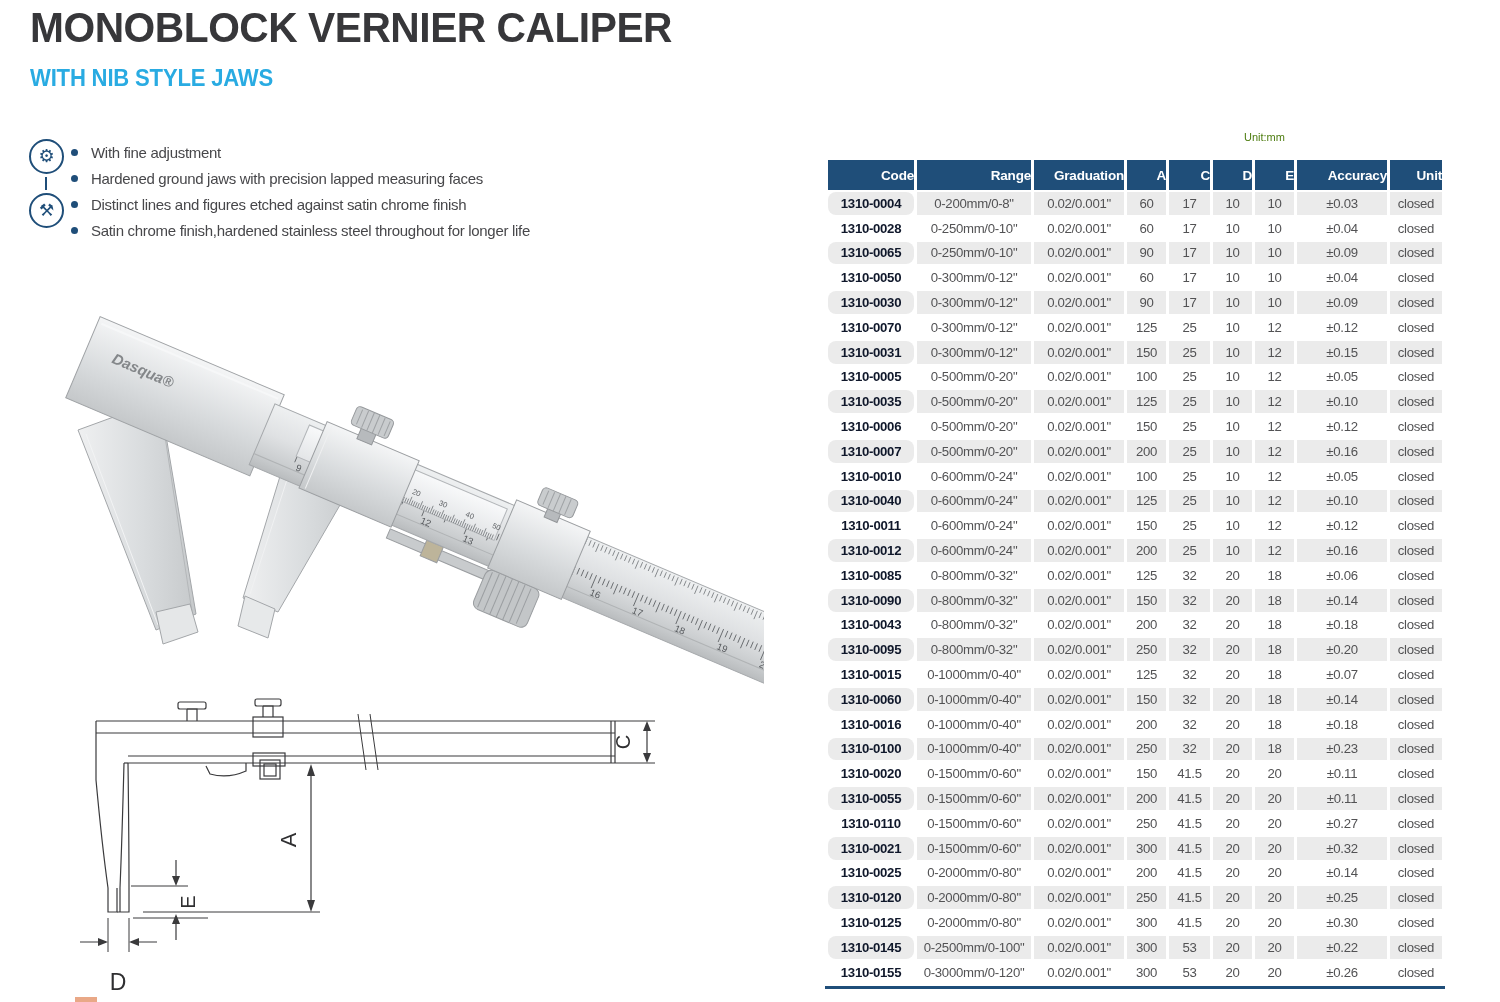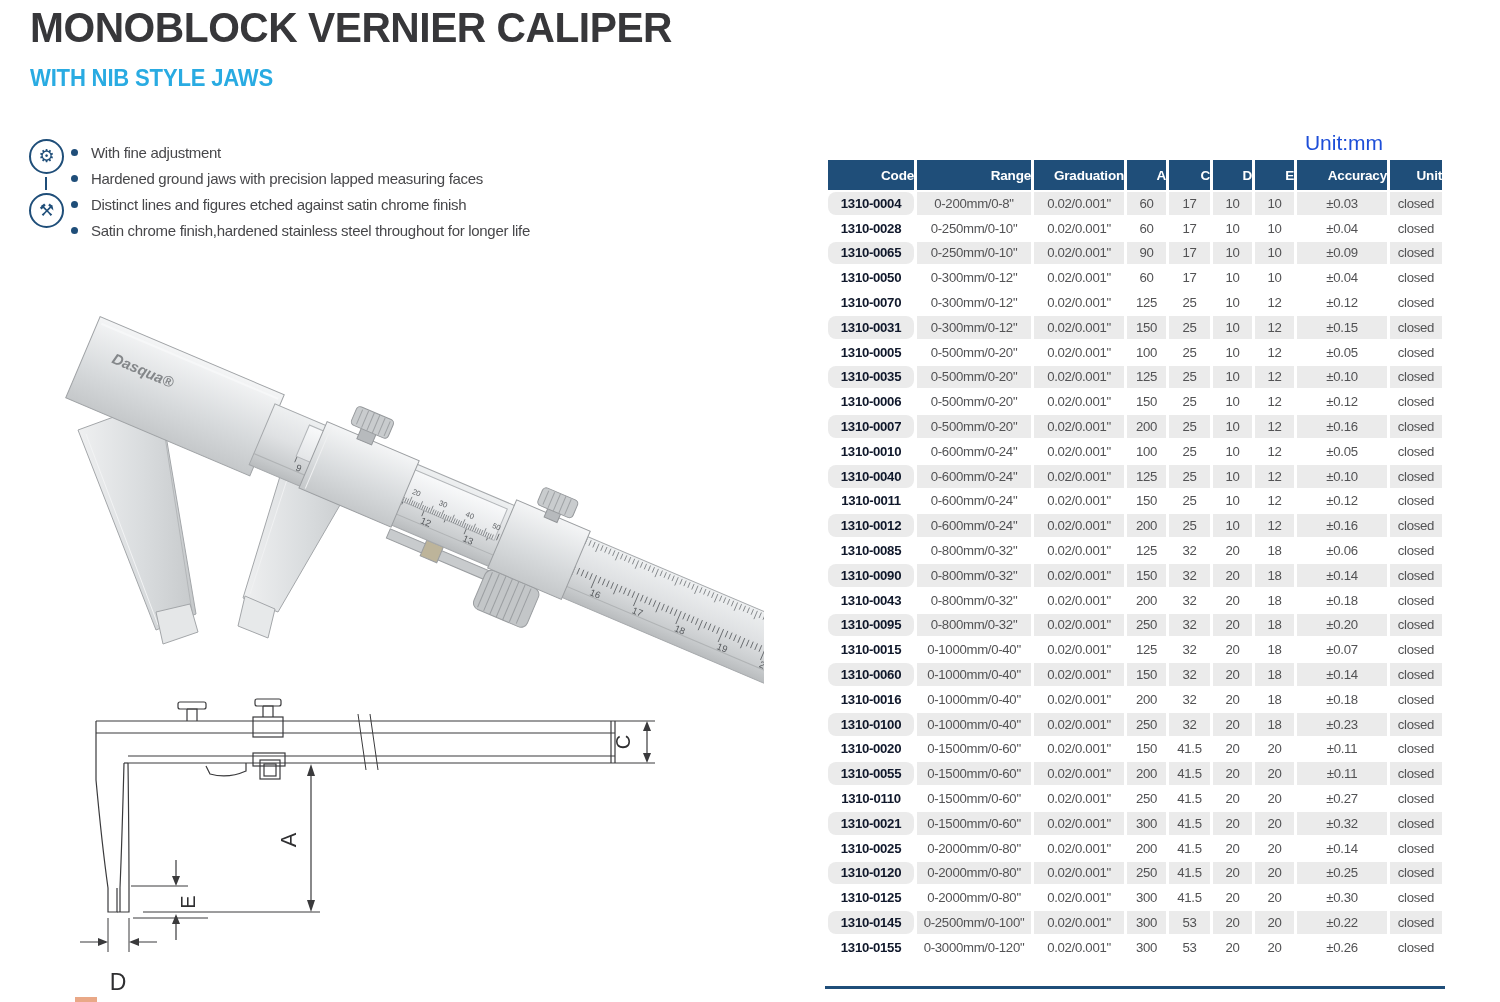--- a/index.html
+++ b/index.html
@@ -28,22 +28,22 @@
   .icon-connector{position:absolute;left:45px;top:177px;height:13px;width:0;border-left:2px solid #1f4e79;}
   .feature-list{position:absolute;left:68px;top:144px;margin:0;padding:0;list-style:none;}
   .feature-list li{
     position:relative;padding-left:23px;margin-bottom:9px;height:17px;line-height:17px;
     font-size:15px;color:#47474a;letter-spacing:-0.3px;white-space:nowrap;
   }
   .bullet-dot{
     position:absolute;left:3px;top:5px;width:7px;height:7px;border-radius:50%;background:#1f4e79;
   }
   .unit-label{
-    position:absolute;left:1244px;top:131px;width:200px;text-align:center;
-    font-size:21px;color:#1d4ed8;
+    position:absolute;left:1244px;top:131px;width:200px;text-align:left;
+    font-size:11px;color:#4d7c0f;
   }
   .spec-table-wrap{position:absolute;left:825px;top:158px;width:620px;}
   table.spec{
     border-collapse:separate;border-spacing:3px 2px;width:620px;table-layout:fixed;
   }
   table.spec th{
     background:#1f4e79;color:#ffffff;font-size:13.5px;font-weight:bold;
     height:30px;padding:0;text-align:right;letter-spacing:-0.2px;white-space:nowrap;overflow:hidden;
   }
   table.spec td{
@@ -616,20 +616,31 @@
           <td class="code">1310-0050</td>
           <td>0-300mm/0-12"</td>
           <td>0.02/0.001"</td>
           <td>60</td>
           <td>17</td>
           <td>10</td>
           <td>10</td>
           <td>±0.04</td>
           <td>closed</td>
         </tr>
+        <tr class="odd">
+          <td class="code">1310-0030</td>
+          <td>0-300mm/0-12"</td>
+          <td>0.02/0.001"</td>
+          <td>90</td>
+          <td>17</td>
+          <td>10</td>
+          <td>10</td>
+          <td>±0.09</td>
+          <td>closed</td>
+        </tr>
         <tr class="even">
           <td class="code">1310-0070</td>
           <td>0-300mm/0-12"</td>
           <td>0.02/0.001"</td>
           <td>125</td>
           <td>25</td>
           <td>10</td>
           <td>12</td>
           <td>±0.12</td>
           <td>closed</td>

